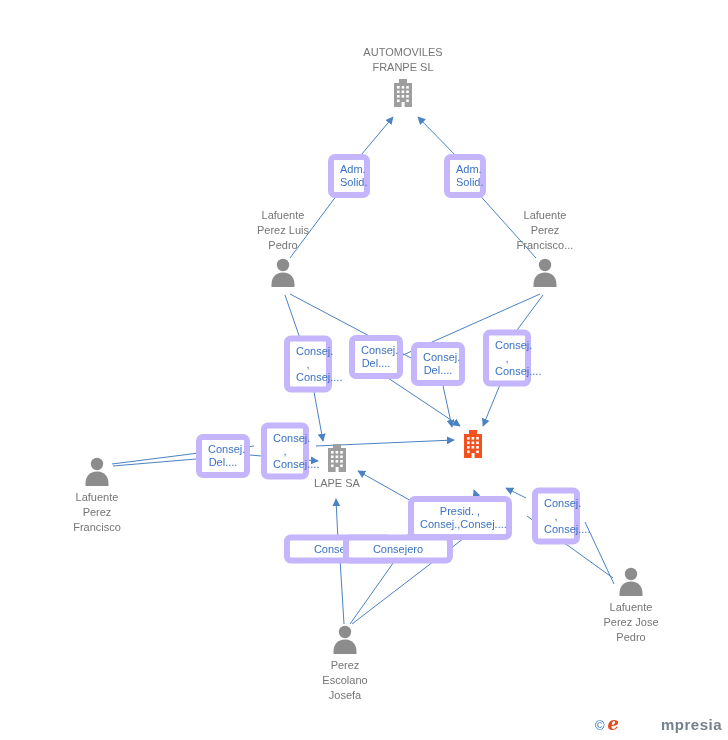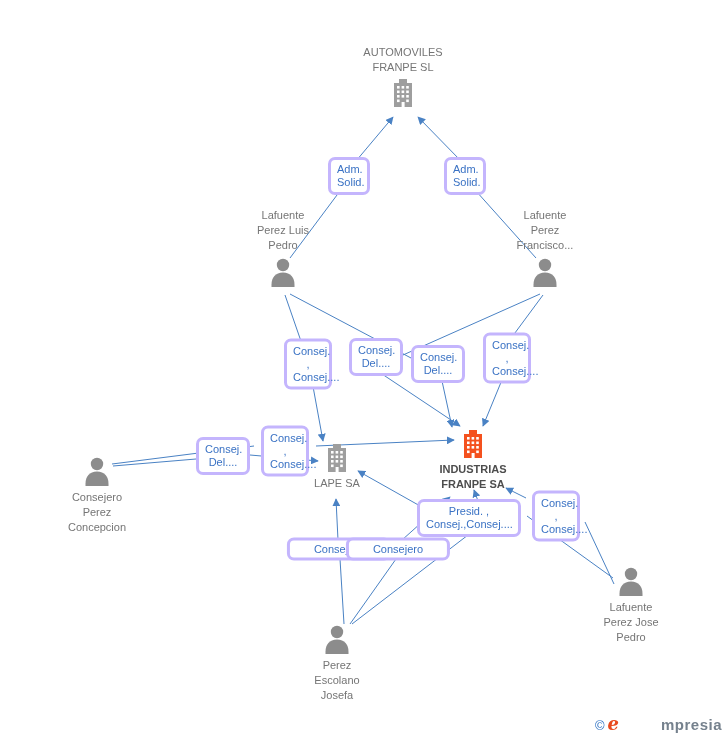--- a/index.html
+++ b/index.html
@@ -41,21 +41,21 @@
   .company-label { width: 86px; }
   .company-label.emphasis {
     color: #4d4d4d;
     font-weight: bold;
   }
 
   .rel-box {
     position: absolute;
     transform: translate(-50%, -50%);
     background: #ffffff;
-    border: 3px solid #c4b5fd;
+    border: 6px solid #c4b5fd;
     border-radius: 7px;
     color: #3a72c4;
     font-size: 11px;
     line-height: 13px;
     text-align: center;
     padding: 3px 6px;
     z-index: 3;
   }
   .w30 { width: 42px; }
   .w42 { width: 54px; }
@@ -192,21 +192,20 @@
           <rect x="17.2" y="11.5" width="2.6" height="2.6"></rect>
         <rect x="8" y="16" width="2.6" height="2.6"></rect>
           <rect x="12.6" y="16" width="2.6" height="2.6"></rect>
           <rect x="17.2" y="16" width="2.6" height="2.6"></rect>
         <rect x="8" y="20.5" width="2.6" height="2.6"></rect>
           <rect x="17.2" y="20.5" width="2.6" height="2.6"></rect>
         <rect x="12.6" y="23" width="3" height="5"></rect>
       </g>
     </svg>
     <div class="gap"></div>
-    <div class="node-label company-label emphasis">INDUSTRIAS FRANPE SA</div>
   </div>
 
   <div class="node" style="left:500px; top:208px; width:90px;">
     <div class="node-label person-label">Lafuente Perez Francisco...</div>
     <div class="gap"></div>
     <svg width="30" height="30" viewBox="0 0 30 30" fill="#8c8c8c">
       <circle cx="15" cy="8" r="6.2"></circle>
       <path d="M15 15.5c-7.6 0-11.5 5.2-11.5 12V30h23v-2.5c0-6.8-3.9-12-11.5-12z"></path>
     </svg>
   </div>
@@ -219,50 +218,50 @@
       <path d="M15 15.5c-7.6 0-11.5 5.2-11.5 12V30h23v-2.5c0-6.8-3.9-12-11.5-12z"></path>
     </svg>
   </div>
 
   <div class="node" style="left:52px; top:456px; width:90px;">
     <svg width="30" height="30" viewBox="0 0 30 30" fill="#8c8c8c">
       <circle cx="15" cy="8" r="6.2"></circle>
       <path d="M15 15.5c-7.6 0-11.5 5.2-11.5 12V30h23v-2.5c0-6.8-3.9-12-11.5-12z"></path>
     </svg>
     <div class="gap"></div>
-    <div class="node-label person-label">Consejero Perez Concepcion</div>
+    <div class="node-label person-label">Lafuente Perez Francisco</div>
   </div>
 
   <div class="node" style="left:586px; top:566px; width:90px;">
     <svg width="30" height="30" viewBox="0 0 30 30" fill="#8c8c8c">
       <circle cx="15" cy="8" r="6.2"></circle>
       <path d="M15 15.5c-7.6 0-11.5 5.2-11.5 12V30h23v-2.5c0-6.8-3.9-12-11.5-12z"></path>
     </svg>
     <div class="gap"></div>
     <div class="node-label person-label">Lafuente Perez Jose Pedro</div>
   </div>
 
-  <div class="node" style="left:292px; top:624px; width:90px;justify-content:flex-end;">
+  <div class="node" style="left:300px; top:624px; width:90px;justify-content:flex-end;">
     <svg width="30" height="30" viewBox="0 0 30 30" fill="#8c8c8c">
       <circle cx="15" cy="8" r="6.2"></circle>
       <path d="M15 15.5c-7.6 0-11.5 5.2-11.5 12V30h23v-2.5c0-6.8-3.9-12-11.5-12z"></path>
     </svg>
     <div class="gap"></div>
     <div class="node-label person-label">Perez Escolano Josefa</div>
   </div>
 
   <div class="rel-box w30" style="left:349px; top:176px;">Adm. Solid.</div>
   <div class="rel-box w30" style="left:465px; top:176px;">Adm. Solid.</div>
   <div class="rel-box w52" style="left:308px; top:364px;">Consej. , Consej....</div>
   <div class="rel-box w42" style="left:376px; top:357px;">Consej. Del....</div>
   <div class="rel-box w42" style="left:438px; top:364px;">Consej. Del....</div>
   <div class="rel-box w52" style="left:507px; top:358px;">Consej. , Consej....</div>
   <div class="rel-box w42" style="left:223px; top:456px;">Consej. Del....</div>
   <div class="rel-box w52" style="left:285px; top:451px;">Consej. , Consej....</div>
-  <div class="rel-box w100" style="left:460px; top:518px;margin-left:9px;">Presid. , Consej.,Consej....</div>
+  <div class="rel-box w100" style="left:460px; top:518px;">Presid. , Consej.,Consej....</div>
   <div class="rel-box w52" style="left:556px; top:516px;">Consej. , Consej....</div>
   <div class="rel-box single" style="left:339px; top:549px;">Consejero</div>
   <div class="rel-box single" style="left:398px; top:549px;">Consejero</div>
 
   <div class="logo">
     <span class="logo-c">©</span>
     <span>
       <span class="logo-e">e</span><span class="logo-rest">mpresia</span>
     </span>
   </div>

